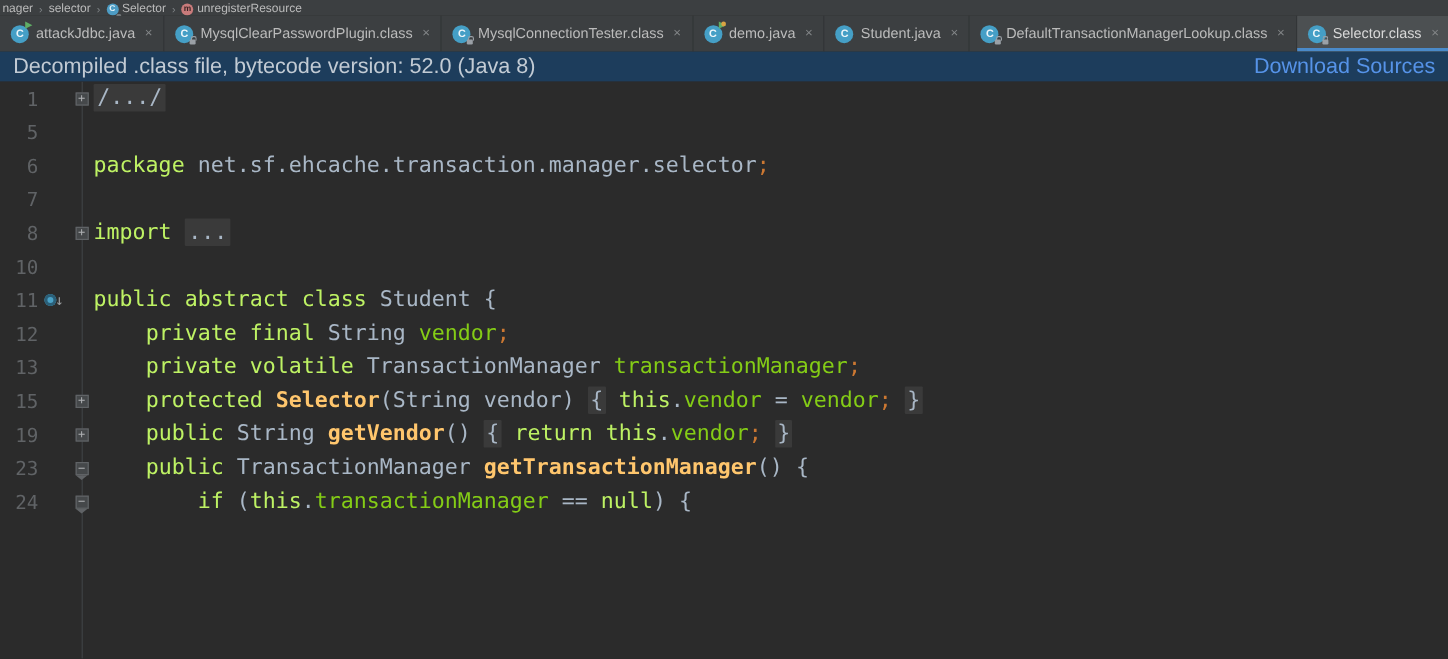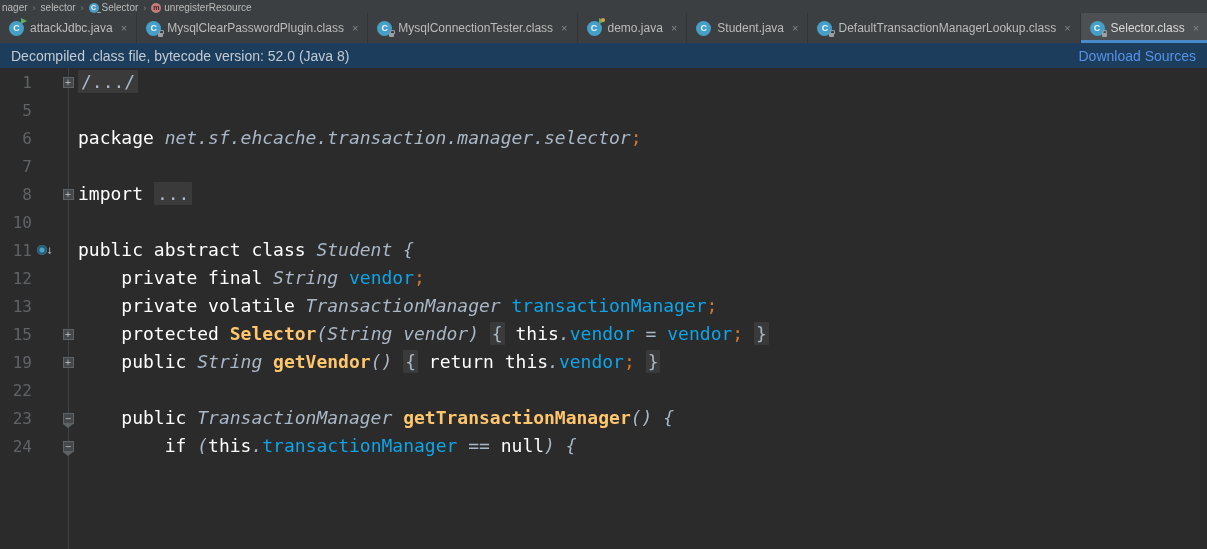--- a/index.html
+++ b/index.html
@@ -39,43 +39,43 @@
                  height:3px; border:1px solid #9AA0A6; border-bottom:none;
                  border-radius:2px 2px 0 0; }
   .cicon .runarrow { position:absolute; right:-3px; top:-3px; width:0; height:0;
                  border-top:3px solid transparent; border-bottom:3px solid transparent;
                  border-left:6px solid #5FAD65; }
   .cicon .moddot { position:absolute; right:-3px; top:-3px; width:4px; height:4px;
                  background:#D9A343; border-radius:50%; }
 
   
   .banner { height:25px; background:#1D3D5C; display:flex; align-items:center;
-            justify-content:space-between; padding:0 11px; font-size:14px; }
+            justify-content:space-between; padding:0 11px; font-size:18px; }
   .banner-msg { color:#C2CBD4; }
   .banner-link { color:#5693E8; cursor:pointer; }
 
   
   .editor { position:relative; height:481px; background:#2B2B2B; overflow:hidden;
             font-family:"DejaVu Sans Mono", monospace; font-size:18px; }
   .fold-guide { position:absolute; left:68px; top:0; bottom:0; width:1px;
                 background:#3F4245; }
   .row { display:flex; align-items:center; height:28px; position:relative; }
   .ln { width:32px; text-align:right; color:#606366; font-size:16px; flex:0 0 auto;
         user-select:none; }
   .gicon { width:26px; flex:0 0 auto; display:flex; align-items:center;
            justify-content:center; }
   .gfold { width:20px; flex:0 0 auto; display:flex; align-items:center;
            justify-content:center; position:relative; z-index:2; }
   .codeline { flex:1; white-space:pre; color:#A9B7C6; line-height:28px;
               font-family:inherit; font-size:18px; }
 
-  .tok-kw   { color:#ffffff; }
+  .tok-kw   { color:#bef264; }
   .tok-semi { color:#CC7832; }
-  .tok-plain{ color:#A9B7C6;font-style:italic; }
-  .tok-field{ color:#0ea5e9; }
+  .tok-plain{ color:#A9B7C6; }
+  .tok-field{ color:#84cc16; }
   .tok-method{ color:#FFC66D; font-weight:bold; }
   .tok-fold { color:#A9B7C6; background:#3A3A3A; padding:1px 3px; border-radius:1px; }
   .tok-foldbg { color:#A9B7C6; background:#3A3A3A; padding:1px 2px; border-radius:1px; }
 
   .foldmark { width:11px; height:11px; background:#45484A; border:1px solid #606366;
               color:#AFB1B3; font-size:10px; line-height:9px; text-align:center;
               cursor:pointer; position:relative; }
   .foldmark.minus::after { content:""; position:absolute; left:-1px; top:10px;
               width:0; height:0; border-left:5.5px solid transparent;
               border-right:5.5px solid transparent; border-top:4px solid #606366; }
@@ -226,26 +226,20 @@
     </div>
     <div class="row">
       <span class="ln">19</span>
       <span class="gicon"></span>
       <span class="gfold">
         <span class="foldmark">+</span>
       </span>
       <pre class="codeline"><span class="tok-plain">    </span><span class="tok-kw">public</span><span class="tok-plain"> String </span><span class="tok-method">getVendor</span><span class="tok-plain">() </span><span class="tok-foldbg">{</span><span class="tok-plain"> </span><span class="tok-kw">return</span><span class="tok-plain"> </span><span class="tok-kw">this</span><span class="tok-plain">.</span><span class="tok-field">vendor</span><span class="tok-semi">;</span><span class="tok-plain"> </span><span class="tok-foldbg">}</span></pre>
     </div>
     <div class="row">
-      <span class="ln">22</span>
-      <span class="gicon"></span>
-      <span class="gfold"></span>
-      <pre class="codeline"></pre>
-    </div>
-    <div class="row">
       <span class="ln">23</span>
       <span class="gicon"></span>
       <span class="gfold">
         <span class="foldmark minus">−</span>
       </span>
       <pre class="codeline"><span class="tok-plain">    </span><span class="tok-kw">public</span><span class="tok-plain"> TransactionManager </span><span class="tok-method">getTransactionManager</span><span class="tok-plain">() {</span></pre>
     </div>
     <div class="row">
       <span class="ln">24</span>
       <span class="gicon"></span>

